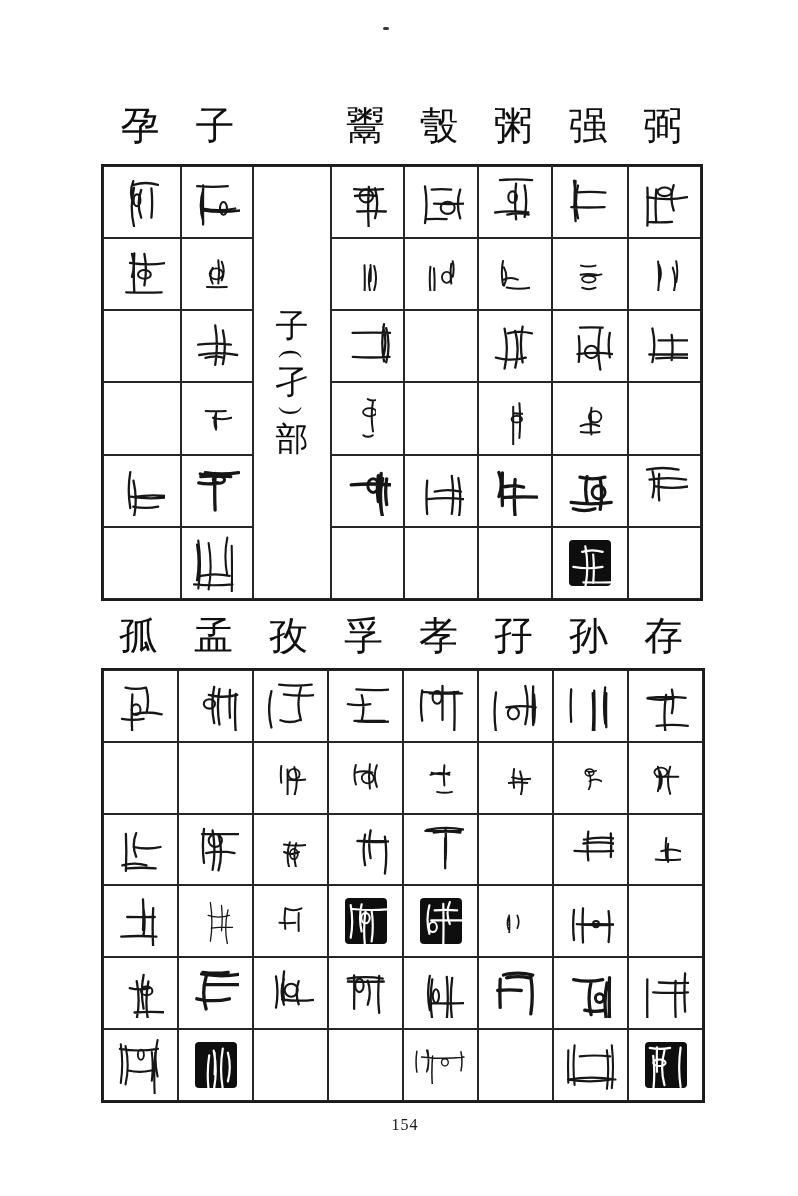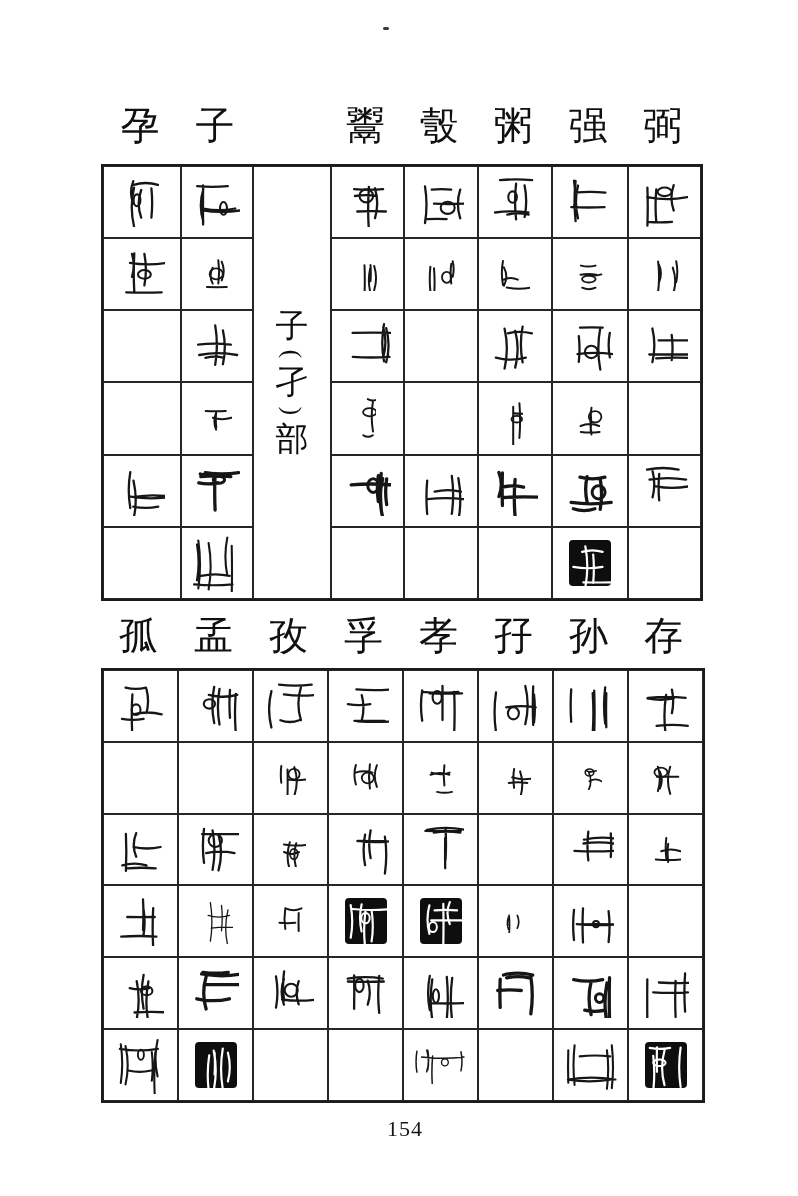--- a/index.html
+++ b/index.html
@@ -28,21 +28,21 @@
     grid-column:3;grid-row:1/span 6;
     flex-direction:column;gap:1px;
     font-size:33px;line-height:1.05;color:#0d0d0d;
   }
   .center-label .paren{
     transform:rotate(90deg);font-size:25px;line-height:.8;height:20px;
     display:flex;align-items:center;justify-content:center;
   }
   #page-num{
     position:absolute;left:349px;top:1116px;width:112px;text-align:center;
-    font-size:22px;letter-spacing:1px;color:#151515;
+    font-size:16px;letter-spacing:1px;color:#151515;
   }
   #speck{
     position:absolute;left:383px;top:27px;width:6px;height:3px;
     background:#3a3a3a;border-radius:2px;
   }
   svg.glyph{display:block;}
 </style>
 </head>
 <body>
 

